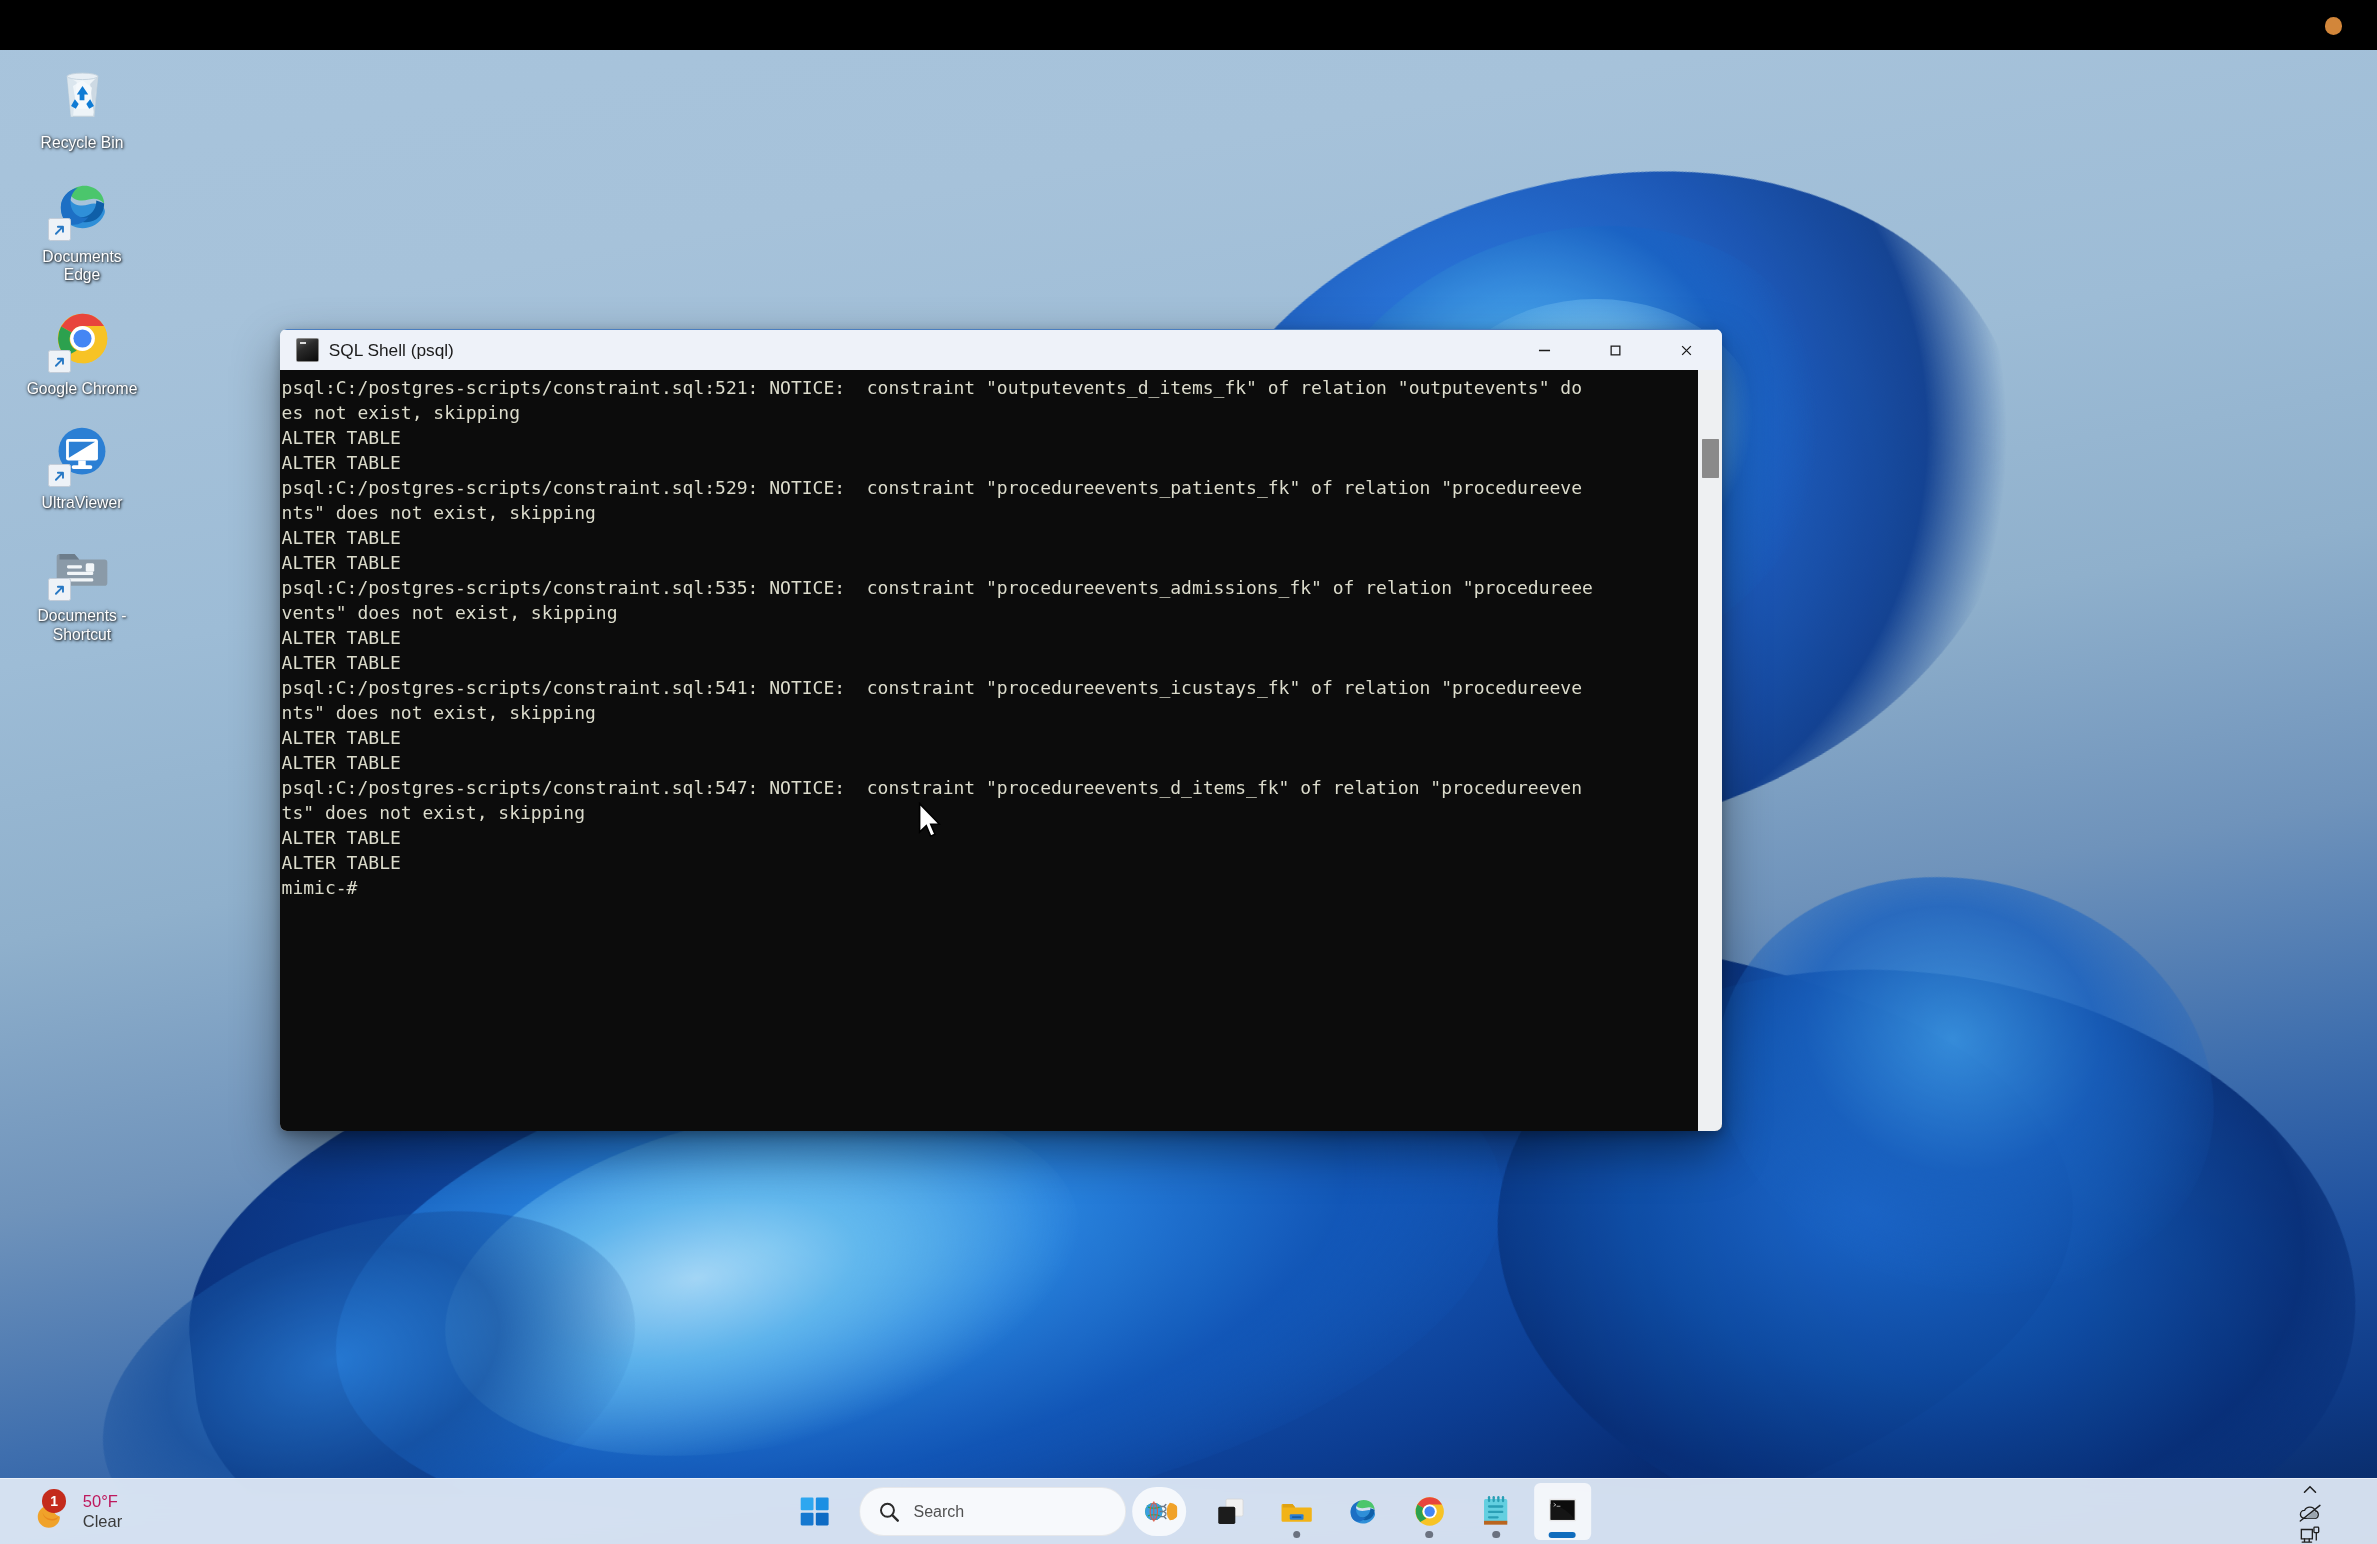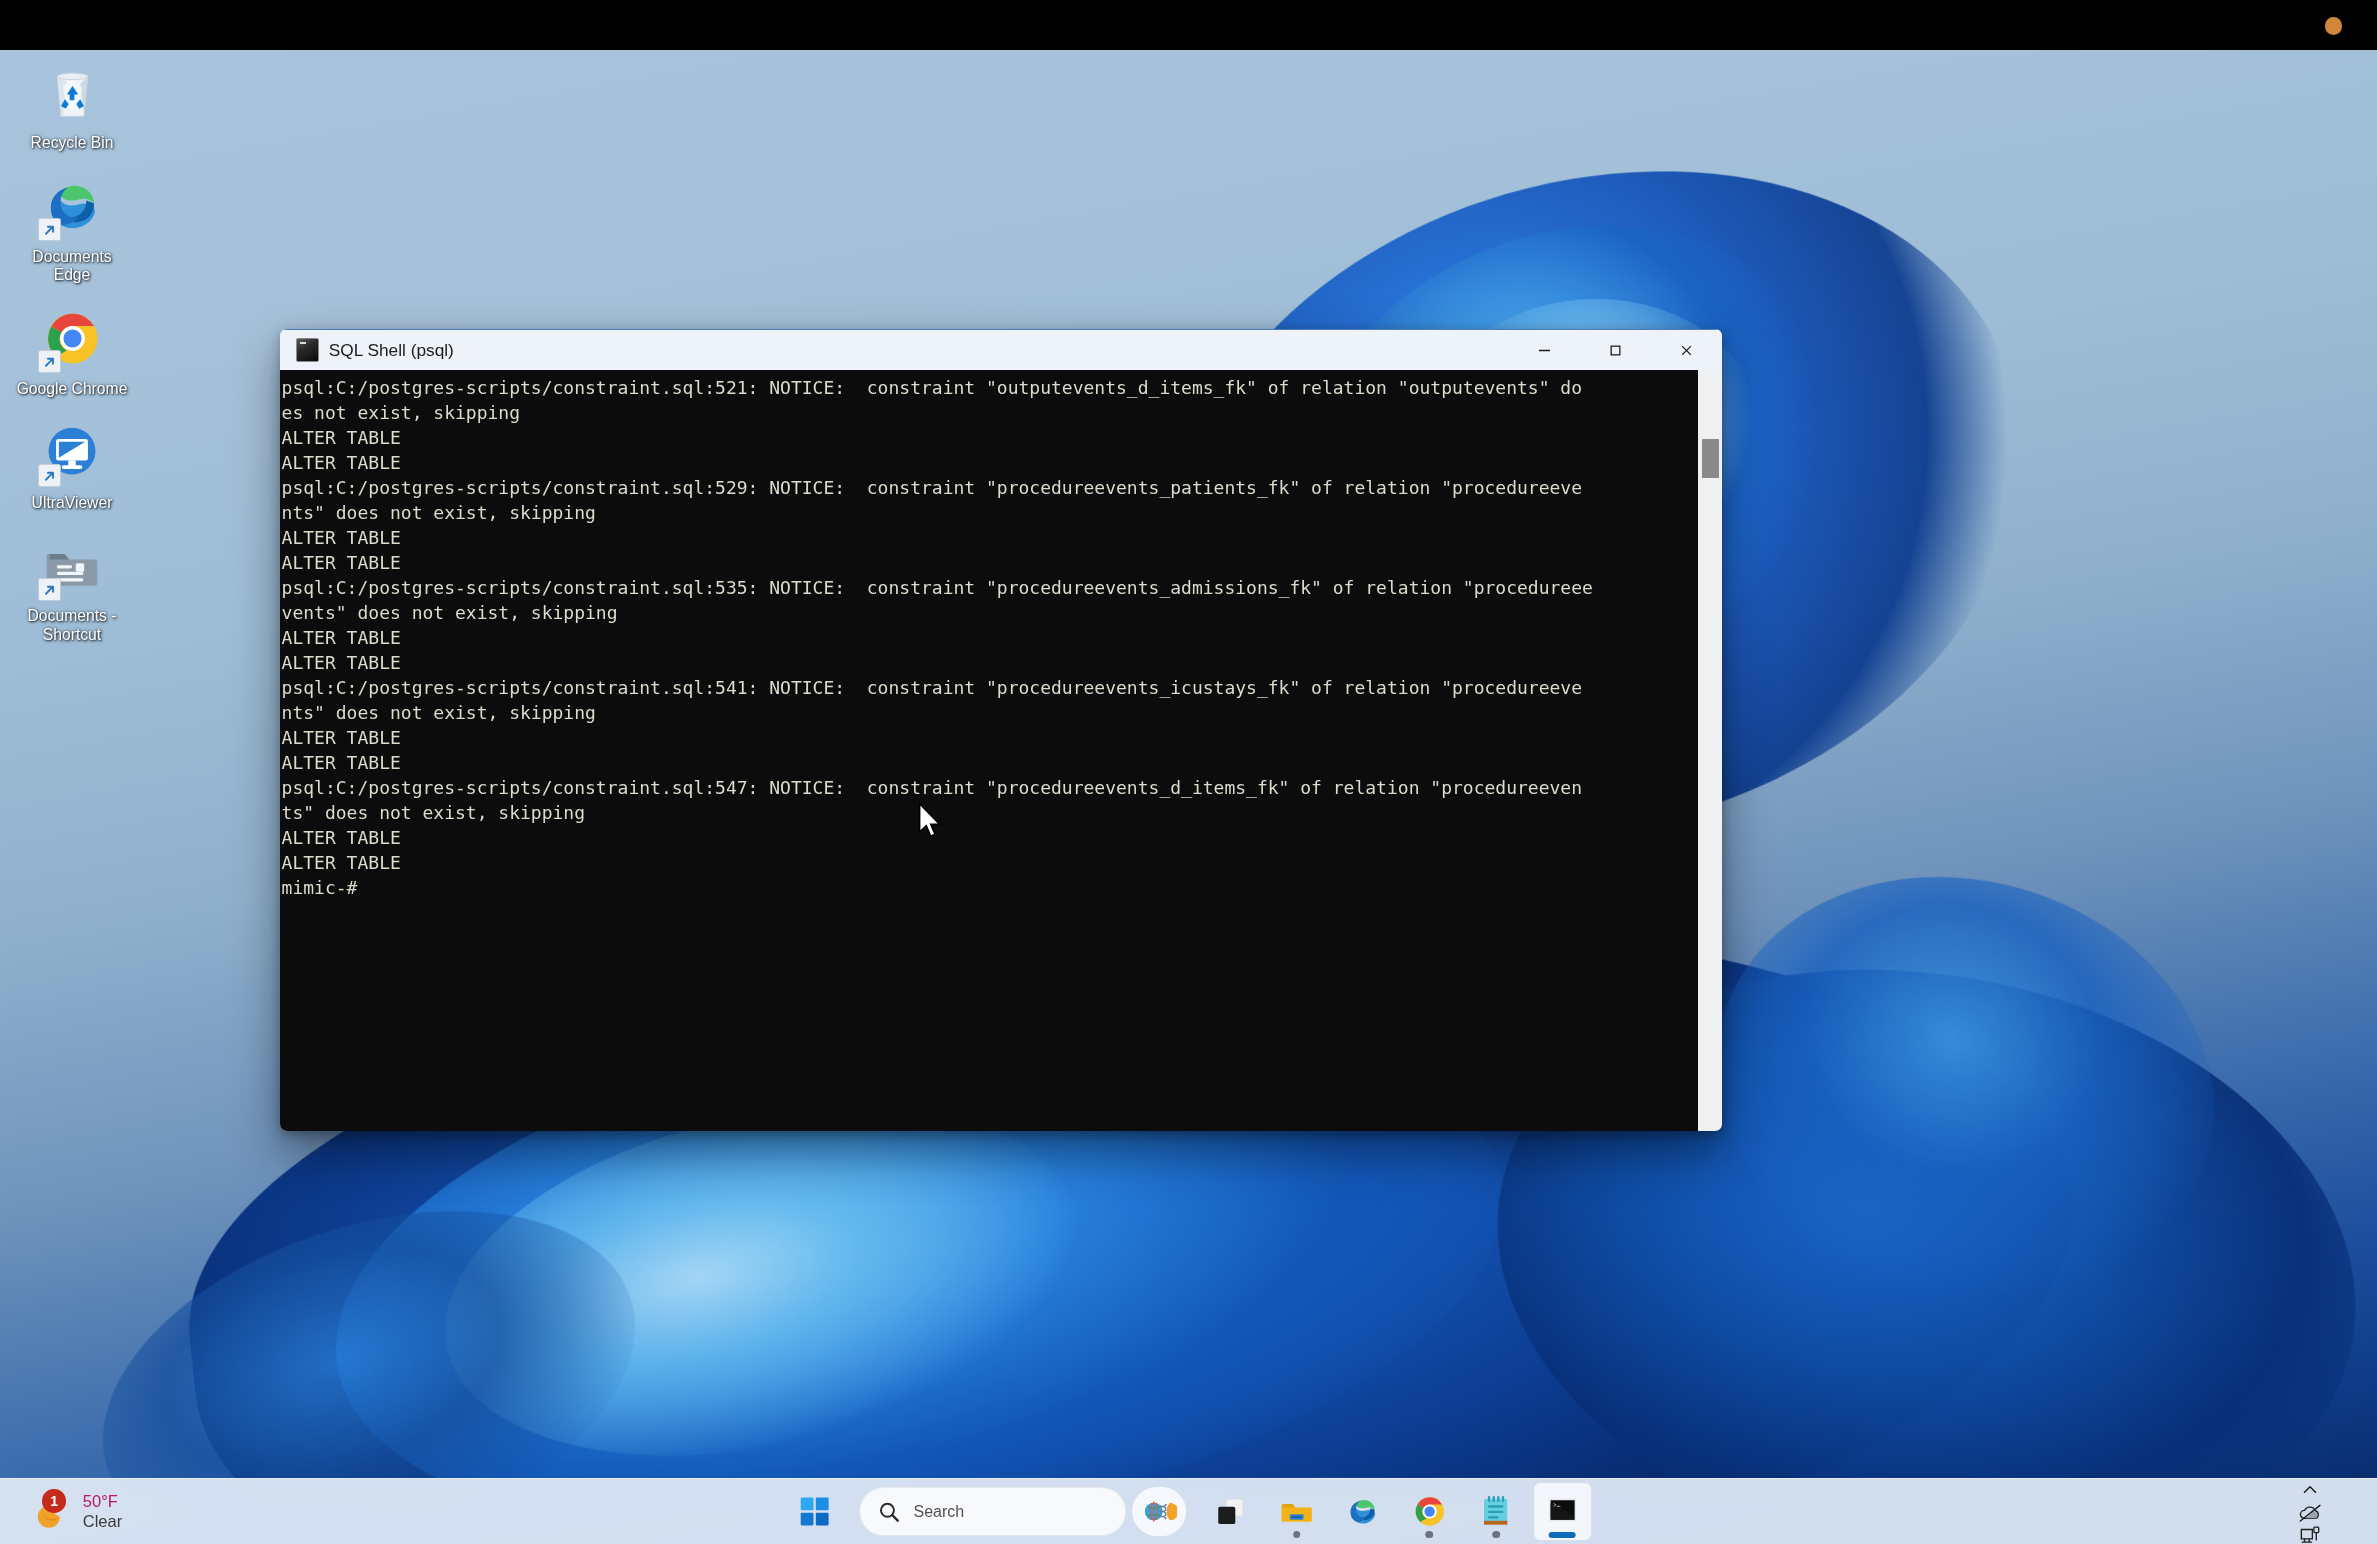--- a/index.html
+++ b/index.html
@@ -37,21 +37,21 @@
   }
   .ribbon {
     position: absolute;
     border-radius: 50%;
     filter: blur(0.4px);
   }
 
   
   #desktop-icons {
     position: absolute;
-    left: 13px; top: 57px;
+    left: 23px; top: 57px;
     width: 126px;
     z-index: 5;
   }
   .desk-icon {
     width: 118px;
     margin-bottom: 19px;
     display: flex; flex-direction: column; align-items: center;
     cursor: pointer;
   }
   .desk-icon .glyph {

